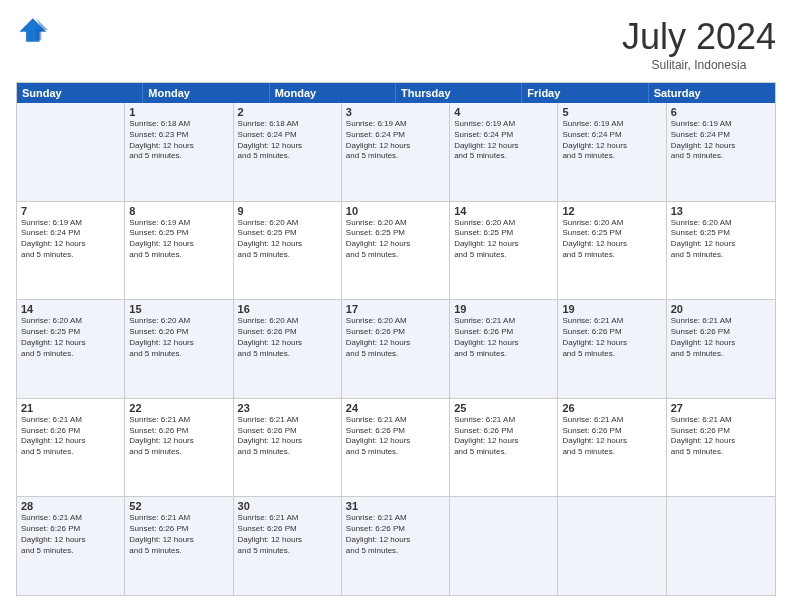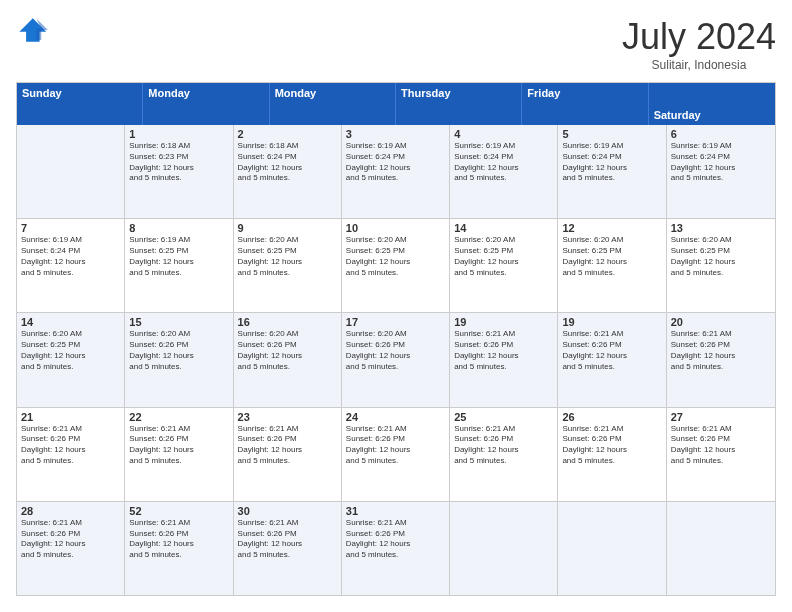--- a/index.html
+++ b/index.html
@@ -63,21 +63,21 @@
       background: #1a5cb8;
     }
     .cal-header-cell {
       color: #fff;
       font-size: 11px;
       font-weight: bold;
       padding: 4px 5px;
       text-align: left;
       border-right: 1px solid #3a7ad4;
     }
-    .cal-header-cell:last-child { border-right: none; margin-top: 22px; }
+    .cal-header-cell:last-child { border-right: none; }
     .cal-body {
       flex: 1;
       display: flex;
       flex-direction: column;
     }
     .cal-row {
       display: grid;
       grid-template-columns: repeat(7, 1fr);
       flex: 1;
       border-top: 1px solid #ccc;

